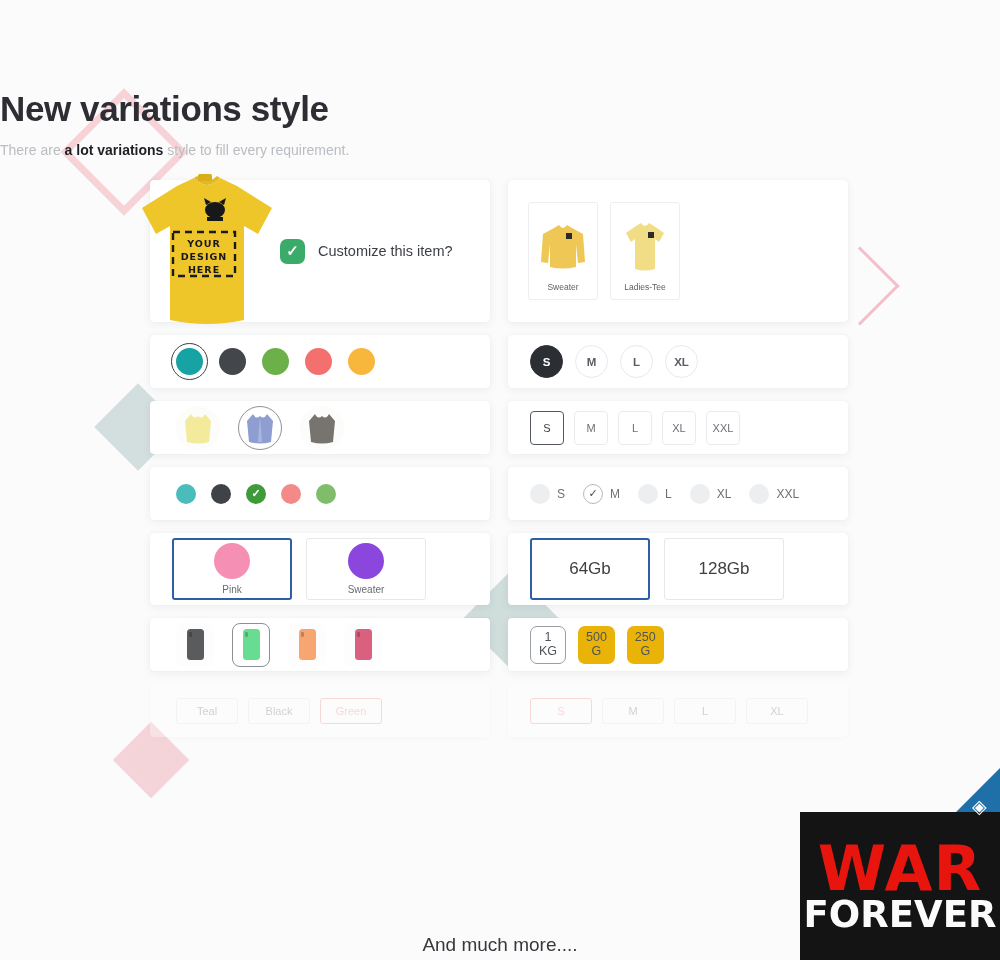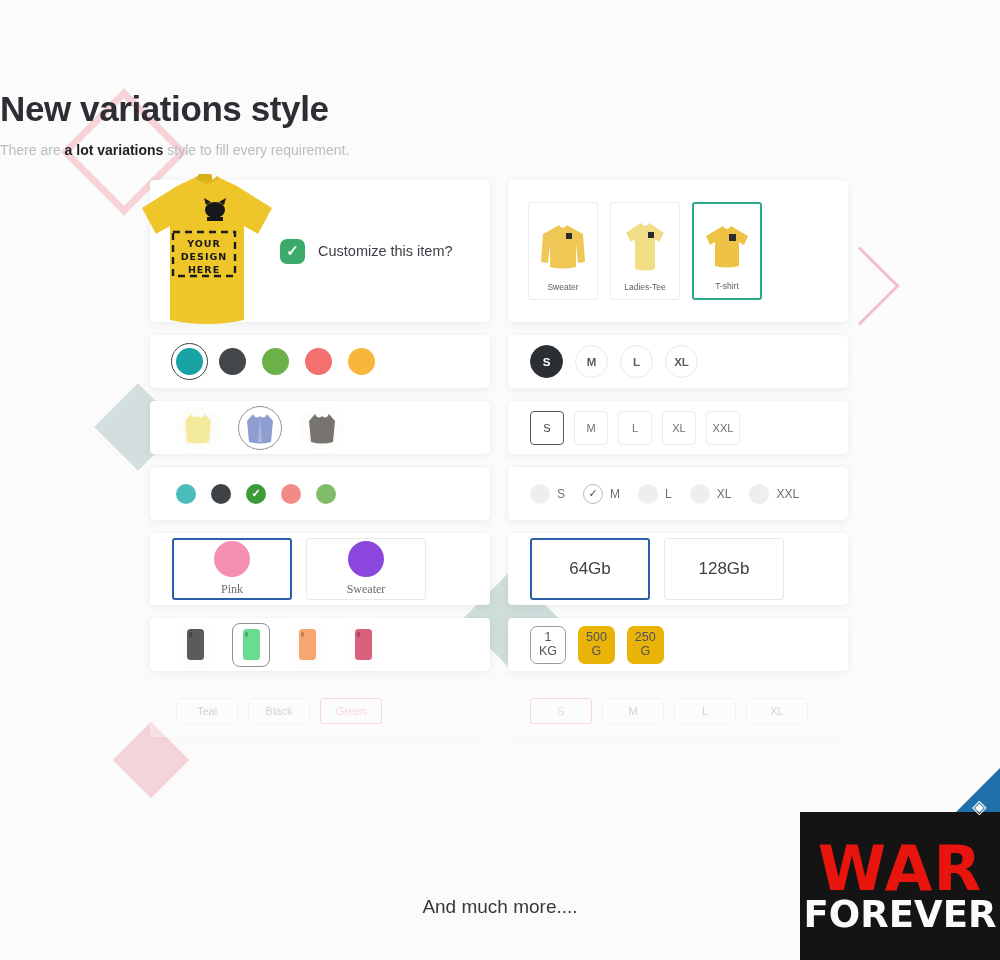--- a/index.html
+++ b/index.html
@@ -157,21 +157,21 @@
 
   
   .bigrow { height: 72px; display: flex; align-items: center; padding: 0 0 0 22px; gap: 14px; }
   .bigbox {
     width: 120px; height: 62px; border: 1px solid #e6e8eb; border-radius: 3px;
     display: flex; flex-direction: column; align-items: center; justify-content: center;
     background: #fff;
   }
   .bigbox.sel-blue { border: 2px solid #2c5fa8; }
   .bigbox .swatch-circle { width: 36px; height: 36px; border-radius: 50%; }
-  .bigbox .cap { font-size: 12px; color: #666b72; margin-top: 5px; font-family: Liberation Serif, serif; }
+  .bigbox .cap { font-size: 10px; color: #666b72; margin-top: 5px; }
   .bigbox .bigtext { font-size: 17px; color: #404040; }
 
   
   .phone-chip {
     width: 38px; height: 44px; border-radius: 8px; background: #fdfdfd;
     display: flex; align-items: center; justify-content: center;
     margin-right: 18px; border: 1px solid transparent;
   }
   .phone-chip.sel { border: 1px solid #8b9095; background: #fff; }
   .phone-body { width: 17px; height: 31px; border-radius: 3.5px; position: relative; }
@@ -194,21 +194,21 @@
   .fade-card { height: 53px; opacity: .30; }
   .obox {
     min-width: 62px; height: 26px; border: 1px solid #dfe2e6; border-radius: 3px;
     display: flex; align-items: center; justify-content: center;
     font-size: 11px; color: #6d7278; margin-right: 10px; background: #fff;
   }
   .obox.hl { border-color: #f08a84; color: #f08a84; }
 
   
   .footer {
-    position: absolute; left: 0; right: 0; top: 896px; text-align: center;
+    position: absolute; left: 0; right: 0; top: 934px; text-align: center;
     font-size: 19px; color: #35383d; z-index: 2;
   }
 
   
   .watermark {
     position: absolute; left: 800px; top: 812px; width: 200px; height: 148px;
     background: #141414; z-index: 5; overflow: hidden;
     display: flex; flex-direction: column; align-items: center; justify-content: center;
   }
   .wm-war {
@@ -282,29 +282,20 @@
       </div>
       <div class="imgvar">
         <div class="thumb">
           <svg width="44" height="52" viewBox="0 0 44 52">
             <path d="M13 5 L18 2 Q22 8 26 2 L31 5 L41 12 L36 21 L32 18 L32 48 Q22 51 12 48 L12 18 L8 21 L3 12 Z" fill="#f2dd87"></path>
             <rect x="25" y="11" width="6" height="6" fill="#2b2b2b"></rect>
           </svg>
         </div>
         <div class="cap">Ladies-Tee</div>
       </div>
-      <div class="imgvar selected">
-        <div class="thumb">
-          <svg width="48" height="46" viewBox="0 0 48 46">
-            <path d="M15 5 L20 2 Q24 8 28 2 L33 5 L45 12 L41 21 L36 18 L36 42 Q24 45 12 42 L12 18 L7 21 L3 12 Z" fill="#eec245"></path>
-            <rect x="26" y="10" width="7" height="7" fill="#2b2b2b"></rect>
-          </svg>
-        </div>
-        <div class="cap">T-shirt</div>
-      </div>
     </div>
 
     <div class="card optrow">
       <div class="dot-lg sel" style="background:#17a3a3"></div>
       <div class="dot-lg" style="background:#43464a"></div>
       <div class="dot-lg" style="background:#6cb04a"></div>
       <div class="dot-lg" style="background:#f4706f"></div>
       <div class="dot-lg" style="background:#f7b73d"></div>
     </div>
 

